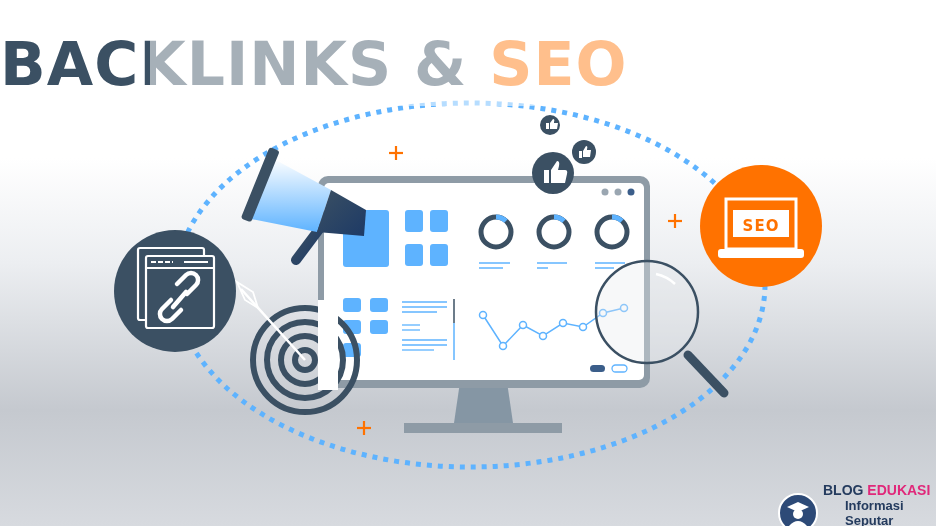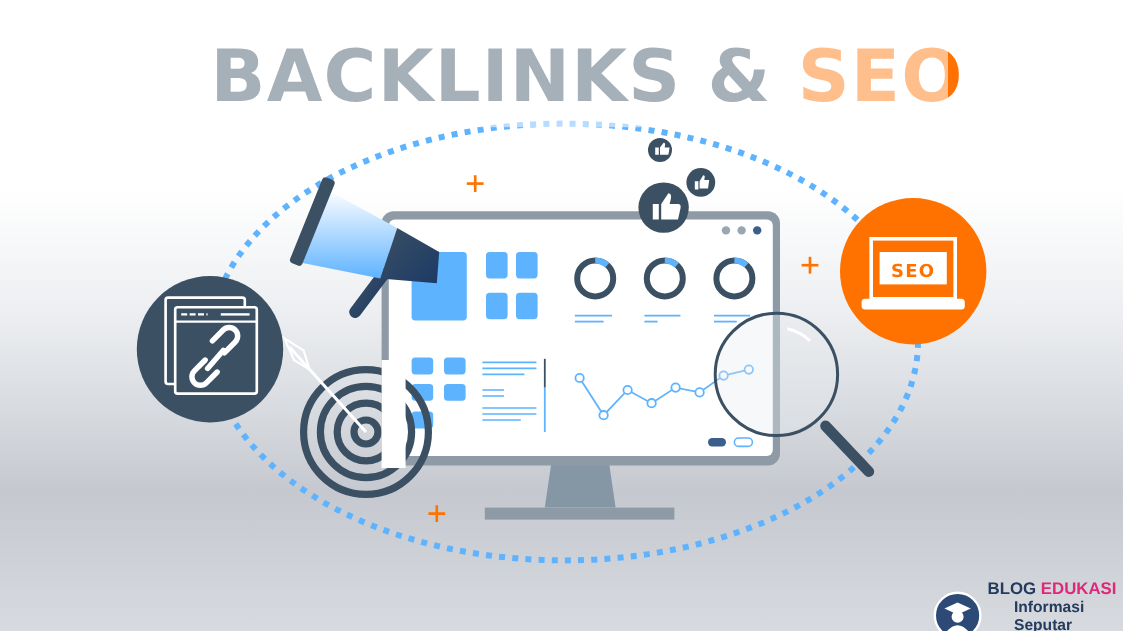--- a/index.html
+++ b/index.html
@@ -1,19 +1,19 @@
 <!DOCTYPE html>
 <html><head>
 <meta charset="utf-8">
 <style>
   html,body{margin:0;padding:0;}
   body{width:936px;height:526px;overflow:hidden;position:relative;
     background:linear-gradient(180deg,#ffffff 0%,#ffffff 30%,#eceef1 50%,#c5c9cf 78%,#d7dadf 100%);
     font-family:"Liberation Sans",sans-serif;}
-  .title{position:absolute;left:0;top:22px;width:803px;text-align:right;
+  .title{position:absolute;left:0;top:22px;width:803px;text-align:left;
     font-family:"DejaVu Sans",sans-serif;font-weight:bold;font-size:60px;letter-spacing:1px;color:#3b5063;line-height:84px;}
   .title .accent{color:#ff7200;}
   svg.art{position:absolute;left:0;top:0;}
   .logo{position:absolute;left:778px;top:483px;display:flex;align-items:center;}
   .logo .badge{width:36px;height:36px;border-radius:50%;background:#2d4a77;border:2px solid #fff;position:relative;}
   .logo .txt{margin-left:5px;}
   .logo .brand{font-weight:bold;font-size:14px;color:#243b5e;line-height:15px;}
   .logo .brand .pink{color:#e0287a;}
   .logo .tag{font-weight:bold;font-size:13px;color:#243b5e;margin-left:22px;}
 </style>

